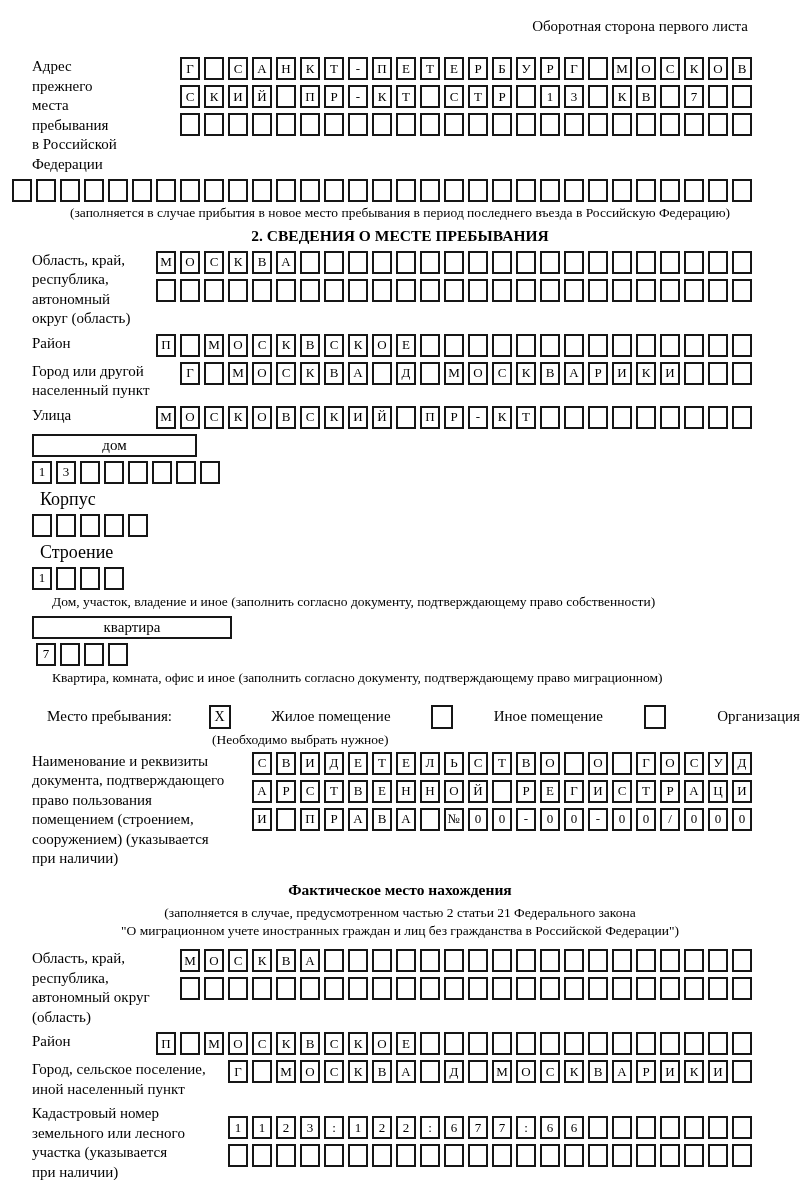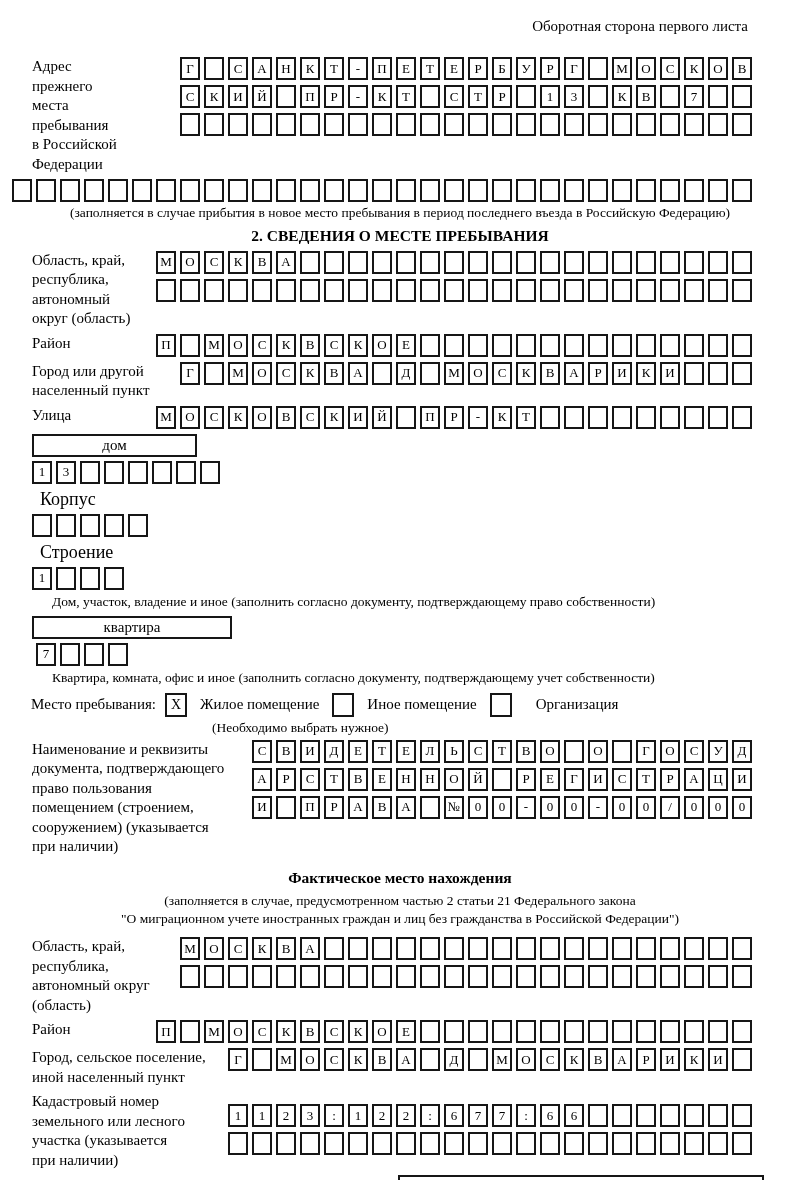--- a/index.html
+++ b/index.html
@@ -18,21 +18,21 @@
   .center{text-align:center;}
   .leftnote{padding-left:52px;margin-bottom:5px;}
   .choosenote{padding-left:212px;margin-bottom:3px;}
   .title{font-weight:bold;text-align:center;font-size:15.5px;margin:5px 0 6px;}
   .mt{margin-top:22px;gap:44px;}
   .hrow{display:flex;align-items:flex-start;padding-left:32px;margin-bottom:4px;gap:4px;flex-direction:column;}
   .wbox{height:23px;border:2px solid #161616;box-sizing:border-box;display:flex;align-items:center;justify-content:center;font-size:15px;flex:none;background:#fff;}
   .w165{width:165px;}
   .w200{width:200px;}
   .inl{margin:1px 6px 0 8px;font-size:18px;flex:none;}
-  .srow{display:flex;align-items:center;padding-left:31px;margin:6px 0 3px;font-size:15px;}
+  .srow{display:flex;align-items:center;padding-left:47px;margin:18px 0 3px;font-size:15px;justify-content:space-between;}
   .cbox{width:22px;height:24px;border:2px solid #161616;box-sizing:border-box;display:flex;align-items:center;justify-content:center;font-size:14px;flex:none;background:#fff;}
   .mlS{margin-left:9px;}
   .mlM{margin-left:13px;}
   .mlL{margin-left:24px;}
   .docrow{margin-top:3px;}
   .fz{margin-bottom:2px;}
   .fz2{margin-bottom:9px;}
   .stampbox{margin-left:398px;margin-top:4px;width:366px;height:174px;border:2px solid #161616;box-sizing:border-box;background:#fff;}
   .stampnote{margin-left:348px;width:474px;text-align:center;font-size:14px;line-height:1.33;margin-top:5px;white-space:pre-line;}
 </style>
@@ -356,21 +356,21 @@
 
   <div class="hrow">
     <div class="wbox w200">квартира</div>
     <div class="grid" style="margin-left:4px;">
         <span class="cell">7</span>
         <span class="cell"></span>
         <span class="cell"></span>
         <span class="cell"></span>
       </div>
   </div>
-  <div class="note leftnote">Квартира, комната, офис и иное (заполнить согласно документу, подтверждающему учет собственности)</div>
+  <div class="note leftnote">Квартира, комната, офис и иное (заполнить согласно документу, подтверждающему право миграционном)</div>
 
   <div class="srow">
     <span>Место пребывания:</span>
     <span class="cbox mlS">X</span>
     <span class="mlM">Жилое помещение</span>
     <span class="cbox mlM"></span>
     <span class="mlM">Иное помещение</span>
     <span class="cbox mlM"></span>
     <span class="mlL">Организация</span>
   </div>

